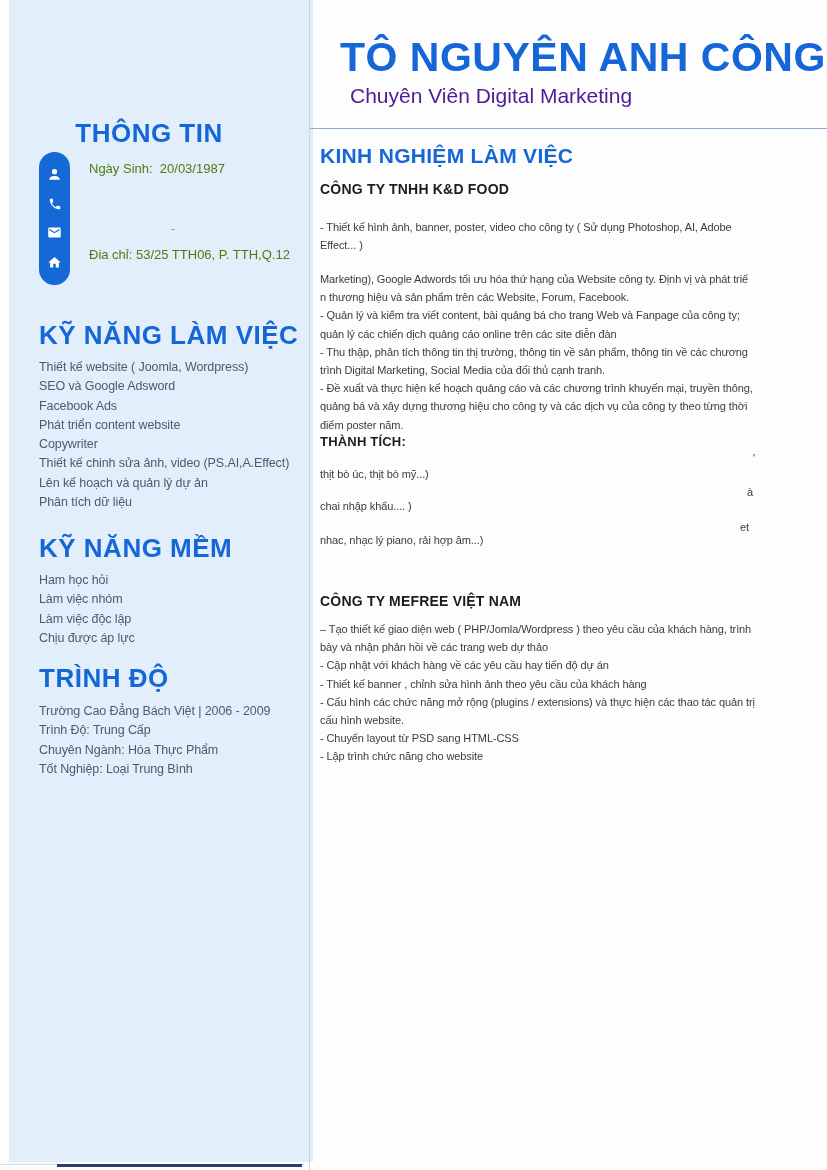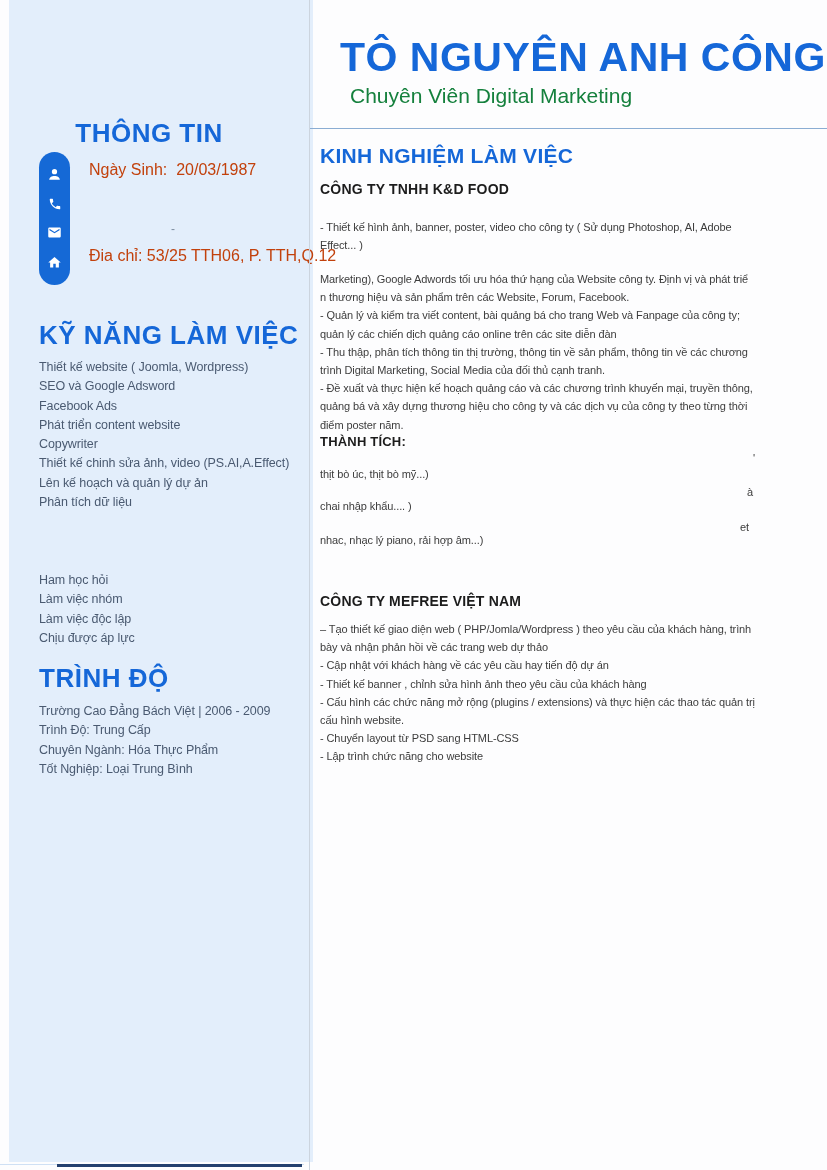--- a/index.html
+++ b/index.html
@@ -25,21 +25,21 @@
     white-space:nowrap;
   }
   .info-heading{left:0;width:280px;text-align:center;top:118px;}
   .pill{
     position:absolute;left:30px;top:152px;width:31px;height:133px;
     background:#1569d6;border-radius:17px;
     display:flex;flex-direction:column;justify-content:space-evenly;align-items:center;
   }
   .pill svg{display:block;}
   .info-text{
-    position:absolute;color:#c2410c;font-size:16px;white-space:pre;
+    position:absolute;color:#4d7c0f;font-size:13px;white-space:pre;
   }
   .info-birth{left:80px;top:161px;}
   .info-mail-dash{left:162px;top:222px;color:#7d8da0;font-size:12px;}
   .info-address{left:80px;top:247px;text-align:center;}
   .ws-heading{top:320px;text-align:right;}
   .ss-heading{top:533px;}
   .edu-heading{top:663px;}
   .sb-list{
     position:absolute;left:30px;color:#4a5a71;font-size:12.5px;line-height:19.3px;
     letter-spacing:-0.1px;white-space:nowrap;
@@ -48,21 +48,21 @@
   .ss-list{top:571px;}
   .edu-list{top:702px;}
   
   .main{position:absolute;left:310px;top:0;width:517px;height:1170px;}
   .cv-name{
     position:absolute;left:30px;top:34px;
     color:#1567d8;font-size:41px;font-weight:bold;letter-spacing:.5px;white-space:nowrap;
   }
   .cv-title{
     position:absolute;left:40px;top:84px;
-    color:#15803d;font-size:21px;white-space:nowrap;
+    color:#4c1d95;font-size:21px;white-space:nowrap;
   }
   .hrule{
     position:absolute;left:0;top:128px;width:517px;height:1px;background:#8badd3;
   }
   .exp-heading{
     position:absolute;left:10px;top:144px;
     color:#1567d8;font-size:21px;font-weight:bold;letter-spacing:.3px;white-space:nowrap;
   }
   .company-name{
     position:absolute;left:10px;
@@ -139,20 +139,21 @@
         <div>Thiết kế website ( Joomla, Wordpress)</div>
         <div>SEO và Google Adsword</div>
         <div>Facebook Ads</div>
         <div>Phát triển content website</div>
         <div>Copywriter</div>
         <div>Thiết kế chinh sửa ảnh, video (PS.AI,A.Effect)</div>
         <div>Lên kế hoạch và quản lý dự ản</div>
         <div>Phân tích dữ liệu</div>
       </div>
 
+    <div class="sb-heading ss-heading">KỸ NĂNG MỀM</div>
     <div class="sb-list ss-list">
         <div>Ham học hỏi</div>
         <div>Làm việc nhóm</div>
         <div>Làm việc độc lập</div>
         <div>Chịu được áp lực</div>
       </div>
 
     <div class="sb-heading edu-heading">TRÌNH ĐỘ</div>
     <div class="sb-list edu-list">
         <div>Trường Cao Đẳng Bách Việt | 2006 - 2009</div>

